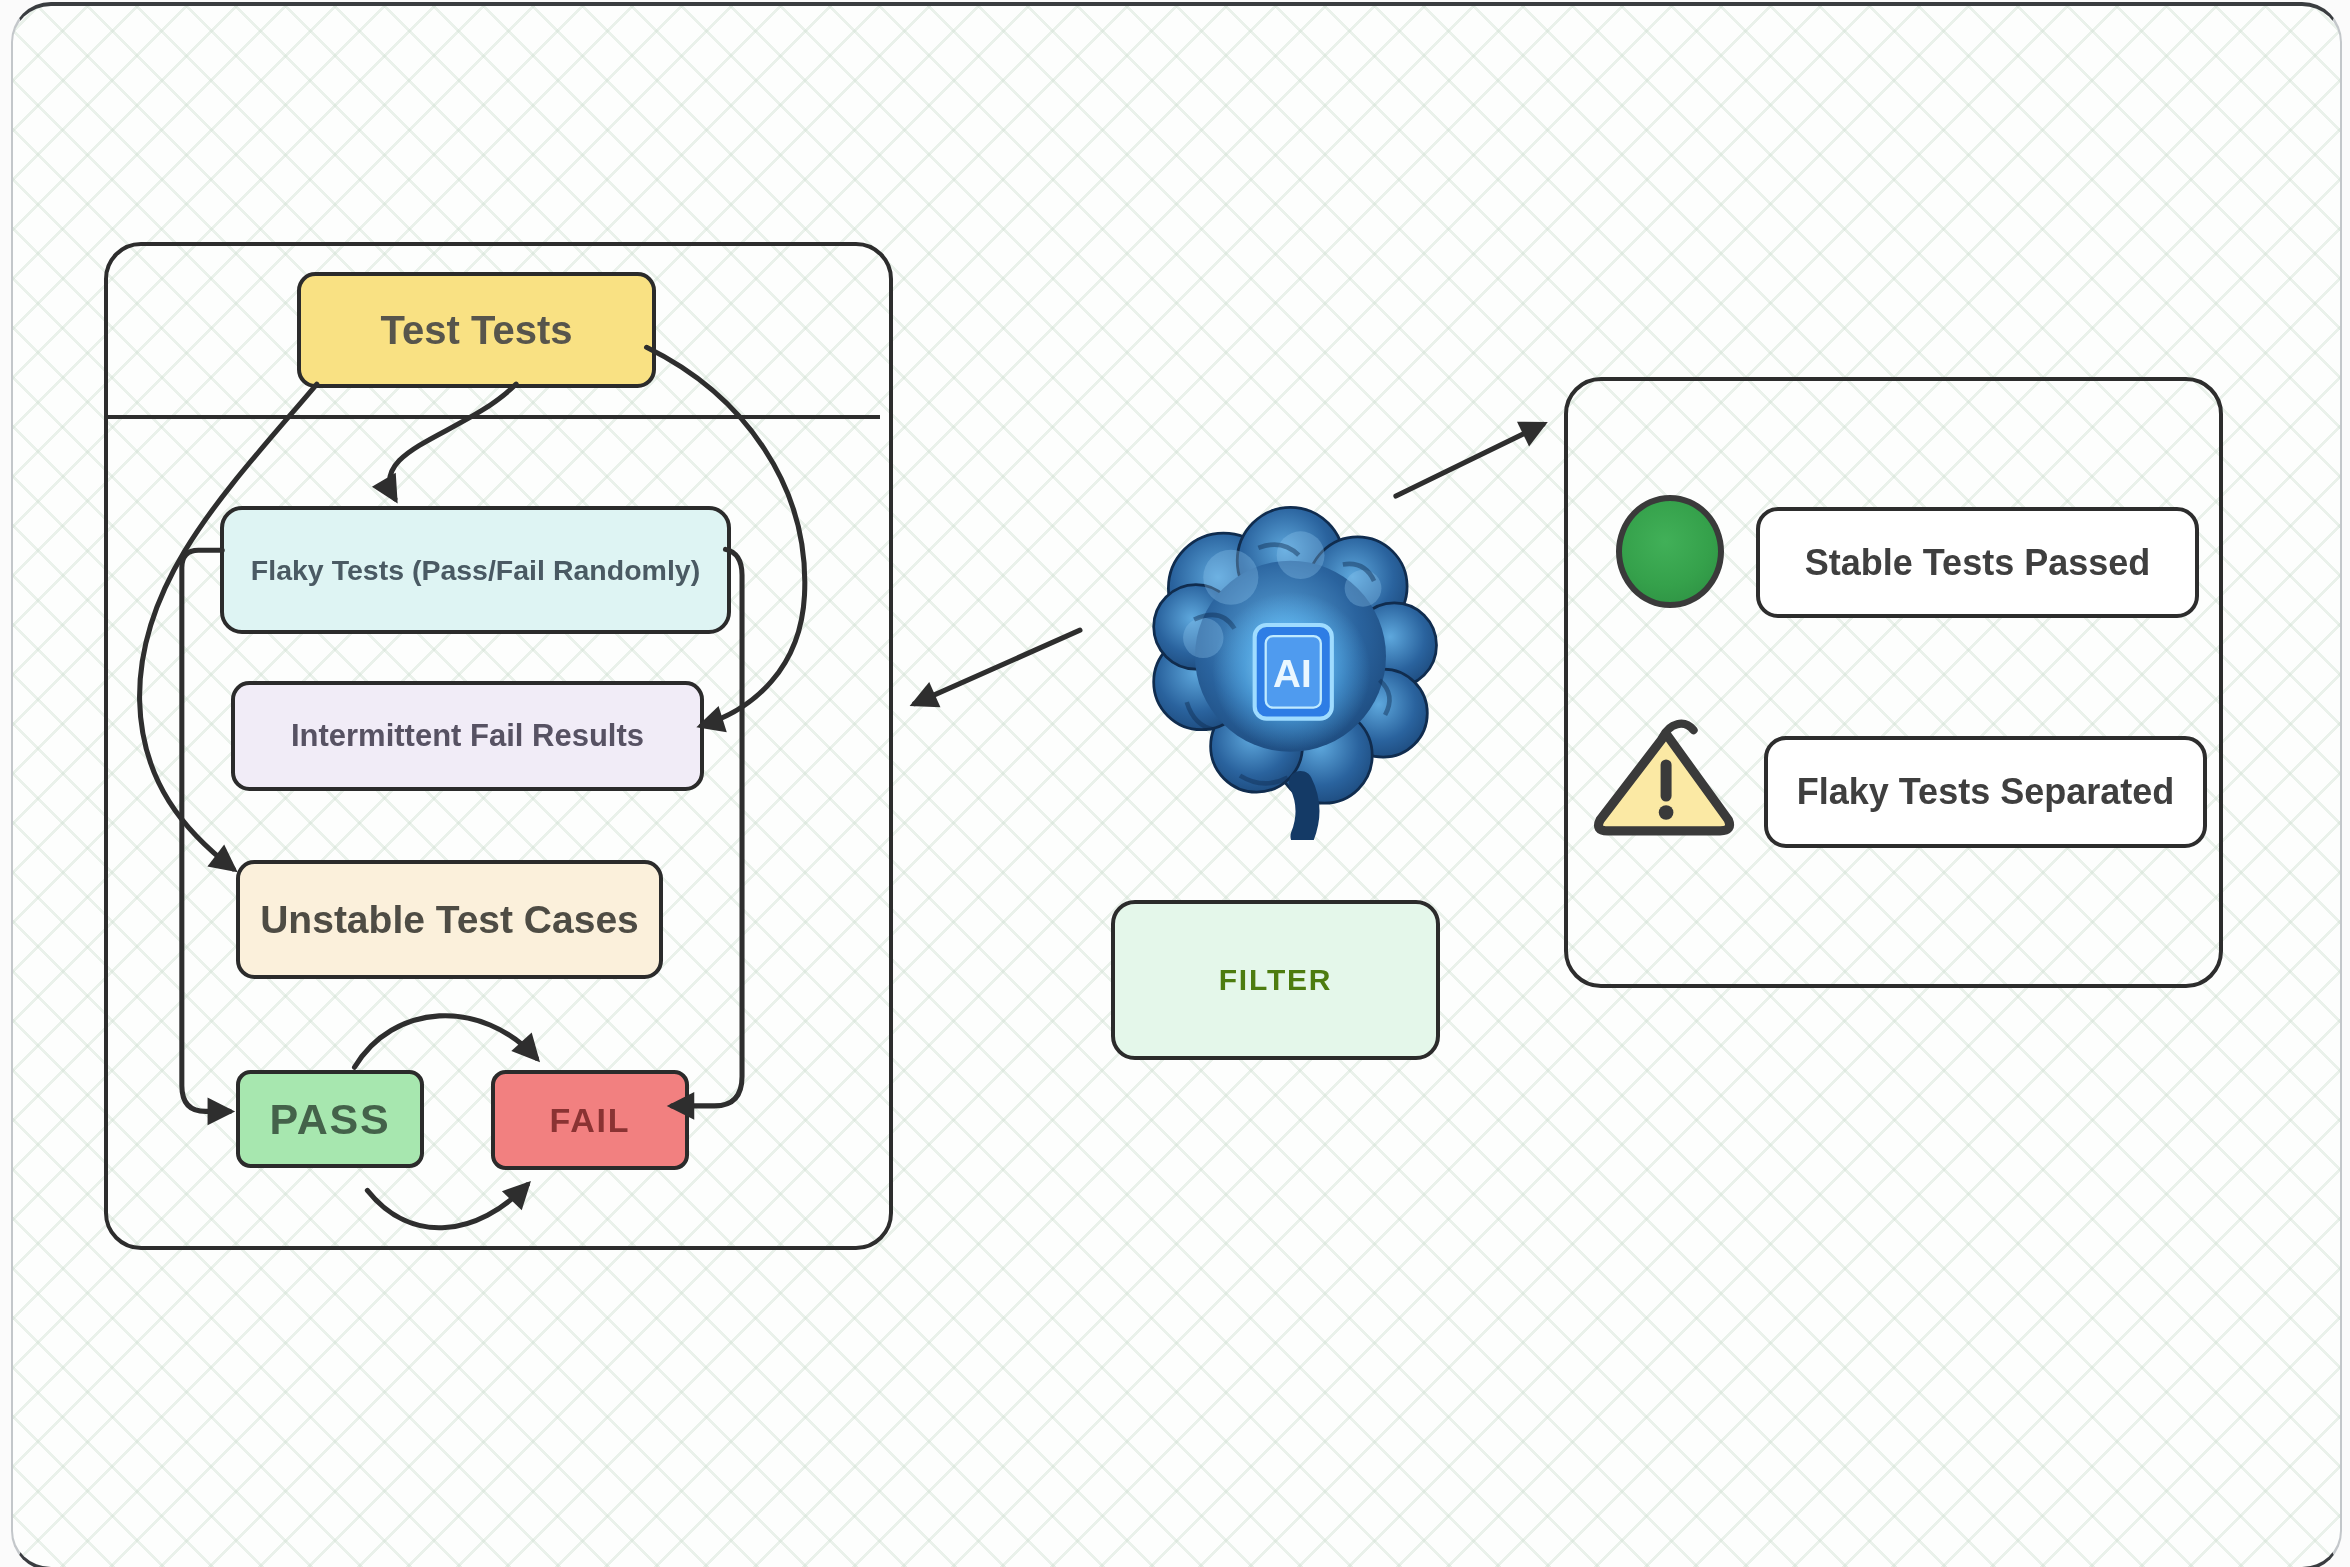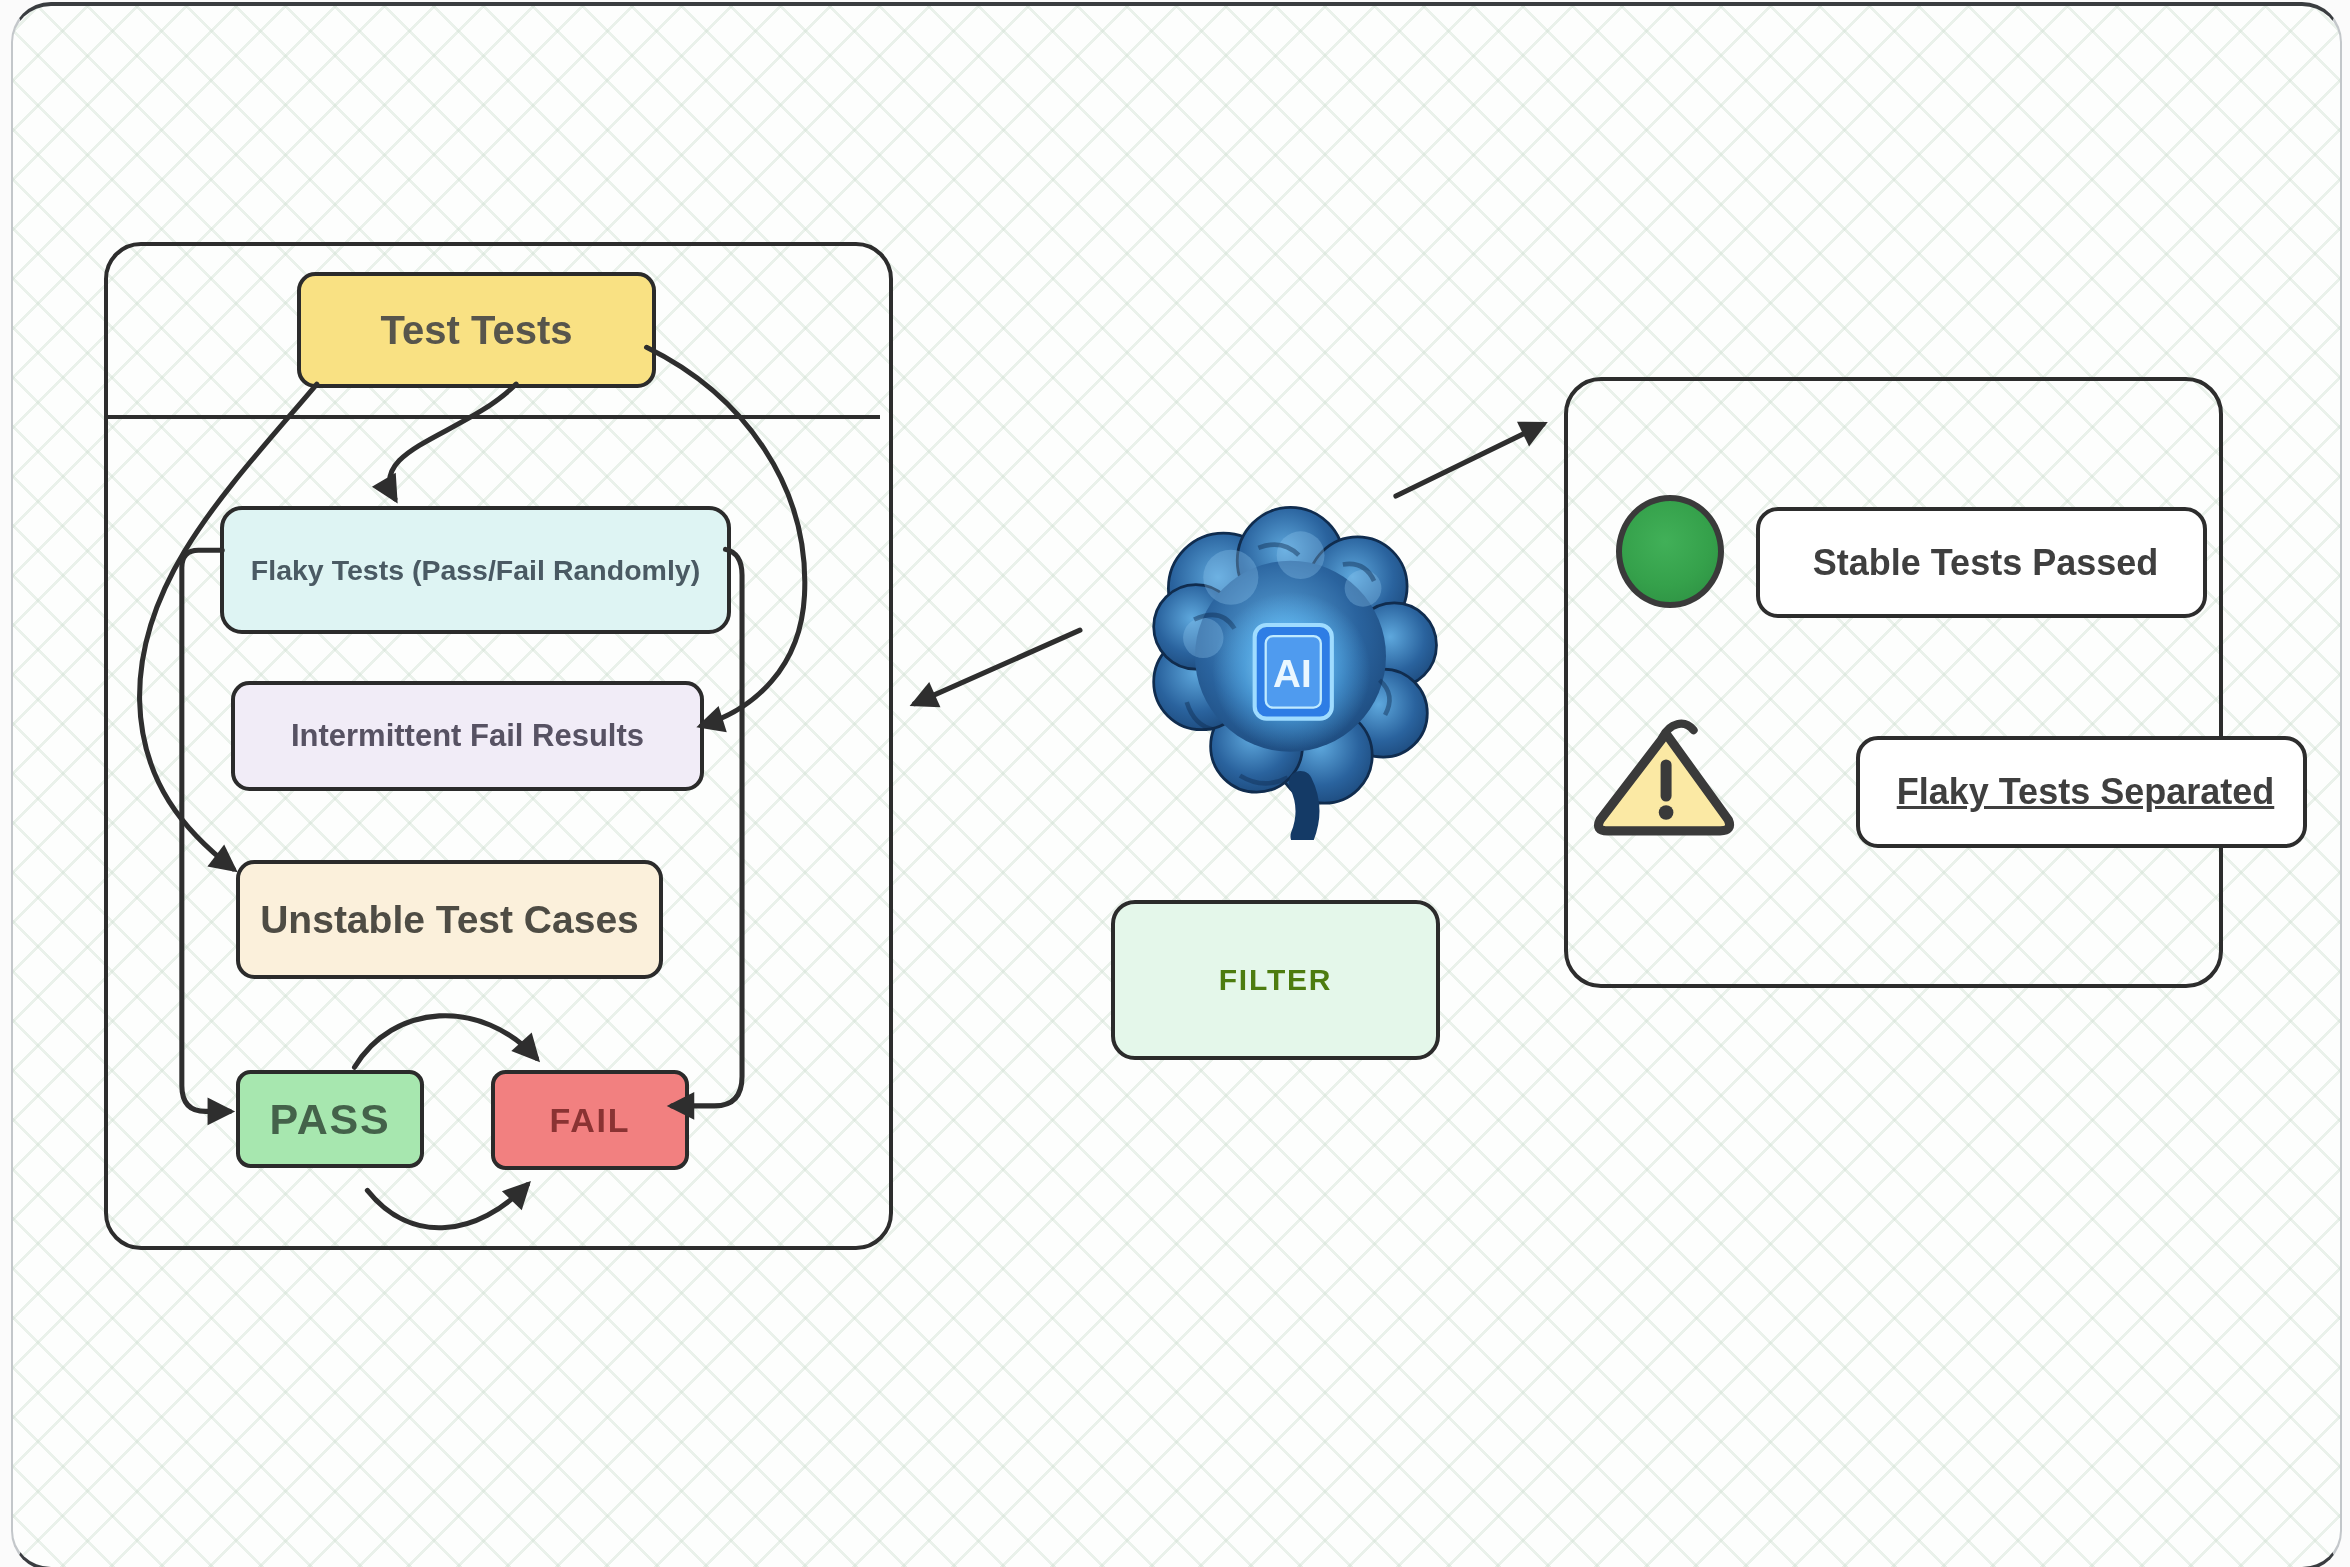--- a/index.html
+++ b/index.html
@@ -29,23 +29,23 @@
           font-size:31px;color:#575263;}
   .n-unst{left:236px;top:860px;width:419px;height:111px;background:#fbf0db;border-radius:18.4px;
           font-size:39px;color:#4e4c44;}
   .n-pass{left:236px;top:1070px;width:180px;height:90px;background:#a7e7af;border-radius:14.7px;
           font-size:43px;color:#44624a;letter-spacing:1.8px;}
   .n-fail{left:471px;top:1070px;width:190px;height:92px;background:#f28080;border-radius:14.7px;
           font-size:34px;color:#8a3333;letter-spacing:1.8px;margin-left:20px;}
   .n-filter{left:1111px;top:900px;width:321px;height:152px;background:#e4f7ea;border-radius:24px;
           font-size:30px;color:#4d7c0f;letter-spacing:1.8px;border-width:4.6px;}
   .ritem{position:absolute;display:flex;align-items:center;justify-content:center;background:#ffffff;
-         border:4.1px solid #2d2d2d;border-radius:22px;font-weight:700;font-size:36px;color:#3f3f3f;padding-left:8px;}
+         border:4.1px solid #2d2d2d;border-radius:22px;font-weight:700;font-size:36px;color:#3f3f3f;}
   .r-stable{left:1756px;top:507px;width:435px;height:103px;}
-  .r-flaky{left:1856px;top:736px;width:435px;height:104px;text-decoration:underline;}
+  .r-flaky{left:1764px;top:736px;width:435px;height:104px;}
   .gcircle{position:absolute;left:1616px;top:495px;width:96px;height:101px;border-radius:50%;
            background:radial-gradient(circle at 45% 40%, #41b058 0%, #35a14b 55%, #2c8c41 100%);
            border:6.4px solid #3a3a3a;}
   .overlay{position:absolute;left:0;top:0;pointer-events:none;}
   .absvg{position:absolute;}
 </style>
 </head>
 <body>
 
 <div class="stage">

